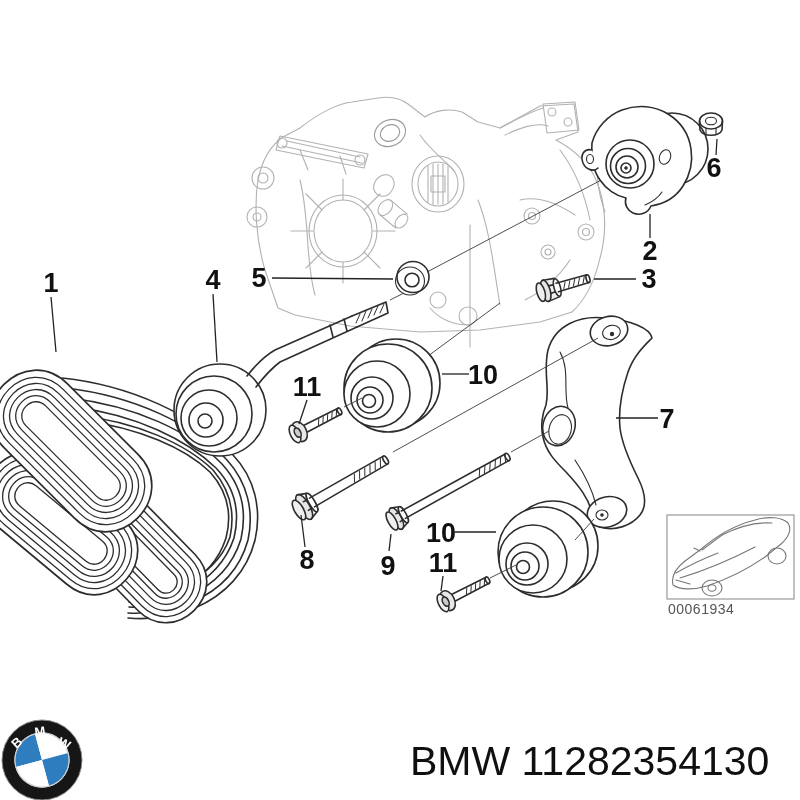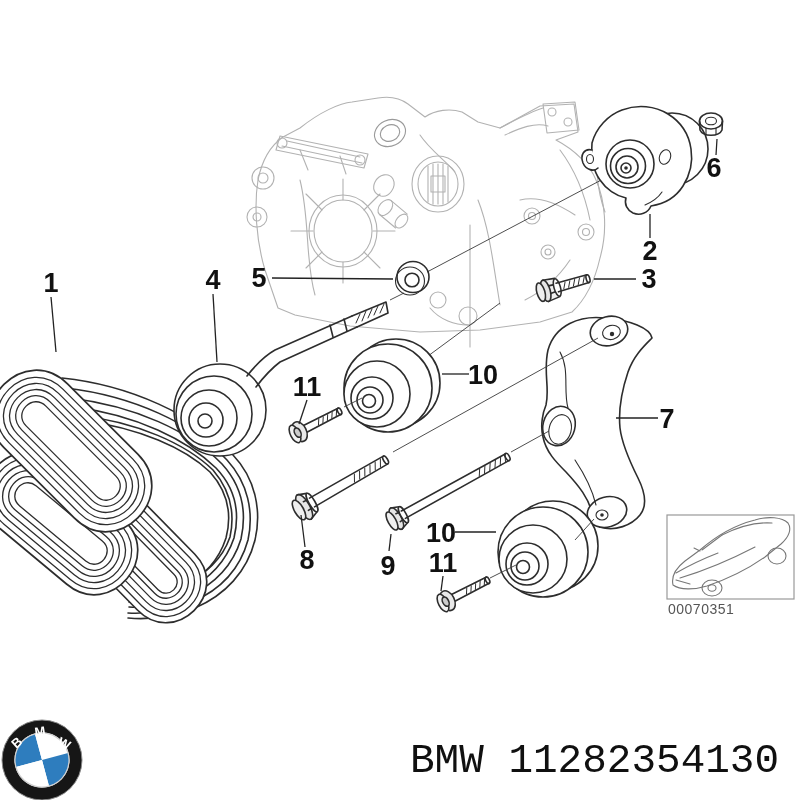--- a/index.html
+++ b/index.html
@@ -1,21 +1,21 @@
 <!DOCTYPE html>
 <html><head>
 <meta charset="utf-8">
 <style>
   html,body{margin:0;padding:0;background:#ffffff;width:800px;height:800px;overflow:hidden;
     font-family:"Liberation Sans", sans-serif;}
   #stage{position:relative;width:800px;height:800px;background:#fff;}
   #diagram-svg{position:absolute;left:0;top:0;}
   .callout-text{font-family:"Liberation Sans",sans-serif;font-weight:bold;font-size:27px;fill:#111;}
   #part-number{position:absolute;left:410px;top:738px;font-size:41px;color:#101010;
-    font-family:Liberation Mono, monospace;white-space:nowrap;}
+    font-family:Liberation Sans, sans-serif;white-space:nowrap;}
   #thumb-code{position:absolute;left:668px;top:601px;font-size:14px;color:#555;letter-spacing:0.5px;
     font-family:"Liberation Sans",sans-serif;}
   .dark{stroke:#2d2d2d;fill:none;stroke-width:1.6;stroke-linecap:round;stroke-linejoin:round;}
   .darkthin{stroke:#2d2d2d;fill:none;stroke-width:1.1;stroke-linecap:round;}
   .whitefill{fill:#ffffff;}
   .gray{stroke:#b2b2b2;fill:none;stroke-width:1.1;stroke-linecap:round;stroke-linejoin:round;}
   .axis{stroke:#3a3a3a;stroke-width:0.9;fill:none;}
   .leader{stroke:#222;stroke-width:1.3;fill:none;}
 </style>
 </head>
@@ -319,14 +319,14 @@
       <path d="M42,760 L42,787 A27 27 0 0 1 15,760 Z" fill="#ffffff"></path>
       <circle cx="42" cy="760" r="27" fill="none" stroke="#cfcfcf" stroke-width="1.2"></circle>
     </g>
     <text x="17" y="747" fill="#fff" font-size="13" font-weight="bold" text-anchor="middle" transform="rotate(-42 17 743)">B</text>
     <text x="40" y="736" fill="#fff" font-size="13" font-weight="bold" text-anchor="middle" transform="rotate(-8 40 732)">M</text>
     <text x="64" y="748" fill="#fff" font-size="13" font-weight="bold" text-anchor="middle" transform="rotate(27 64 744)">W</text>
   </g>
 </svg>
 
 <div id="part-number">BMW 11282354130</div>
-<div id="thumb-code">00070351</div>
+<div id="thumb-code">00061934</div>
 </div>
 
 </body></html>

